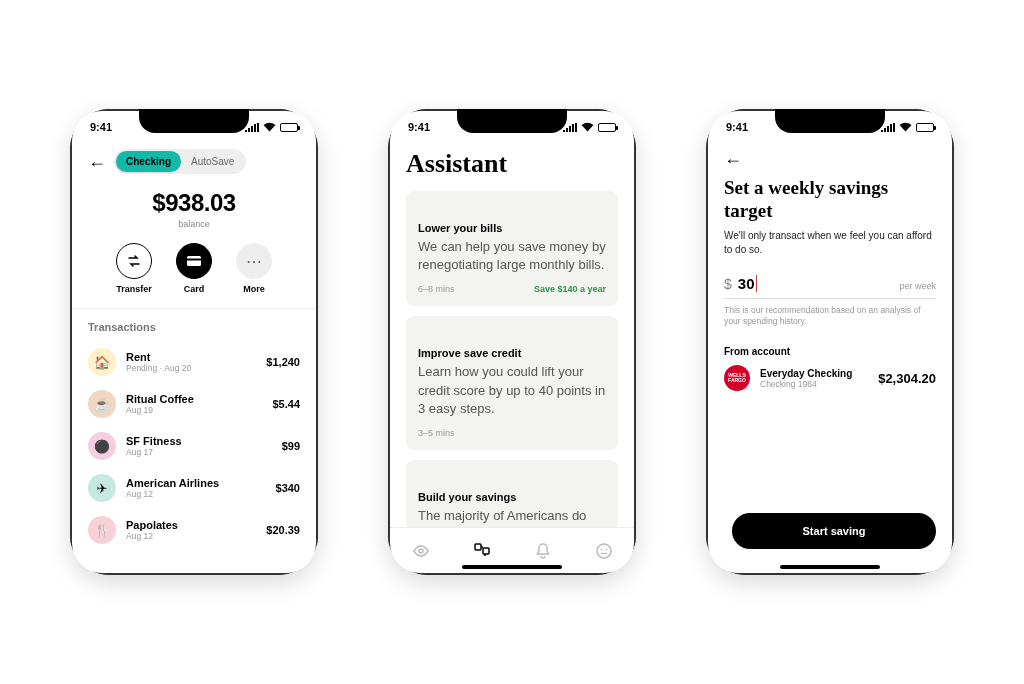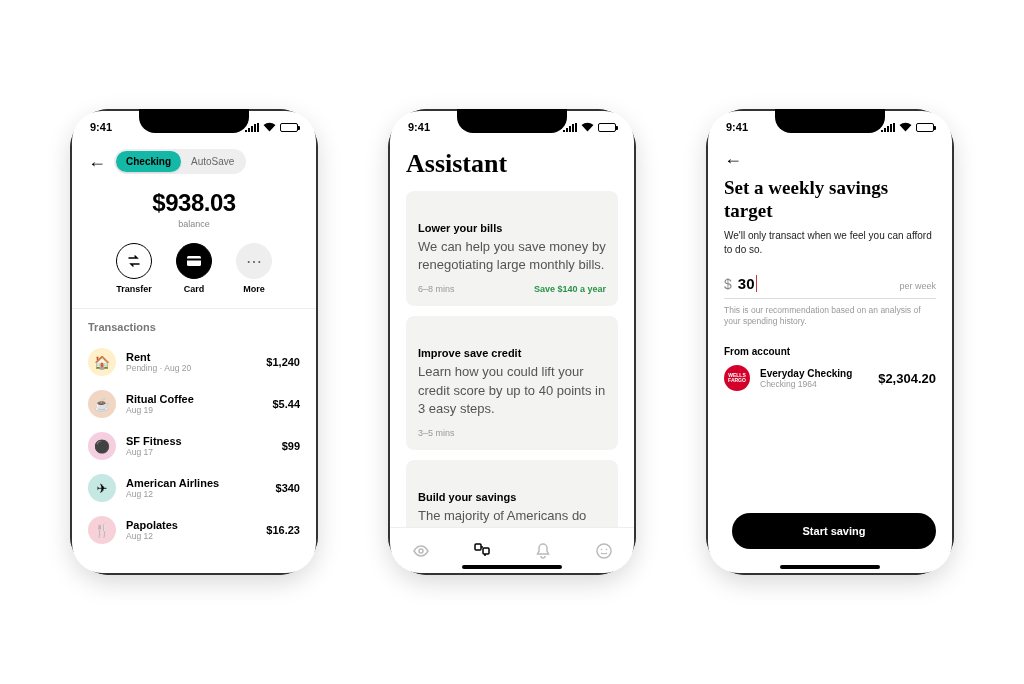--- a/index.html
+++ b/index.html
@@ -209,21 +209,21 @@
               <div class="txn-sub">Aug 12</div>
             </div>
             <div class="txn-amt">$340</div>
           </div>
           <div class="txn">
             <div class="txn-ico" style="background:#f7d1d7">🍴</div>
             <div class="txn-info">
               <div class="txn-name">Papolates</div>
               <div class="txn-sub">Aug 12</div>
             </div>
-            <div class="txn-amt">$16.23</div>
+            <div class="txn-amt">$20.39</div>
           </div>
         </div>
     </div>
   </div>
 </div>
 
 <div class="phone">
   <div class="notch"></div>
   <div class="screen">
     <div class="statusbar">

